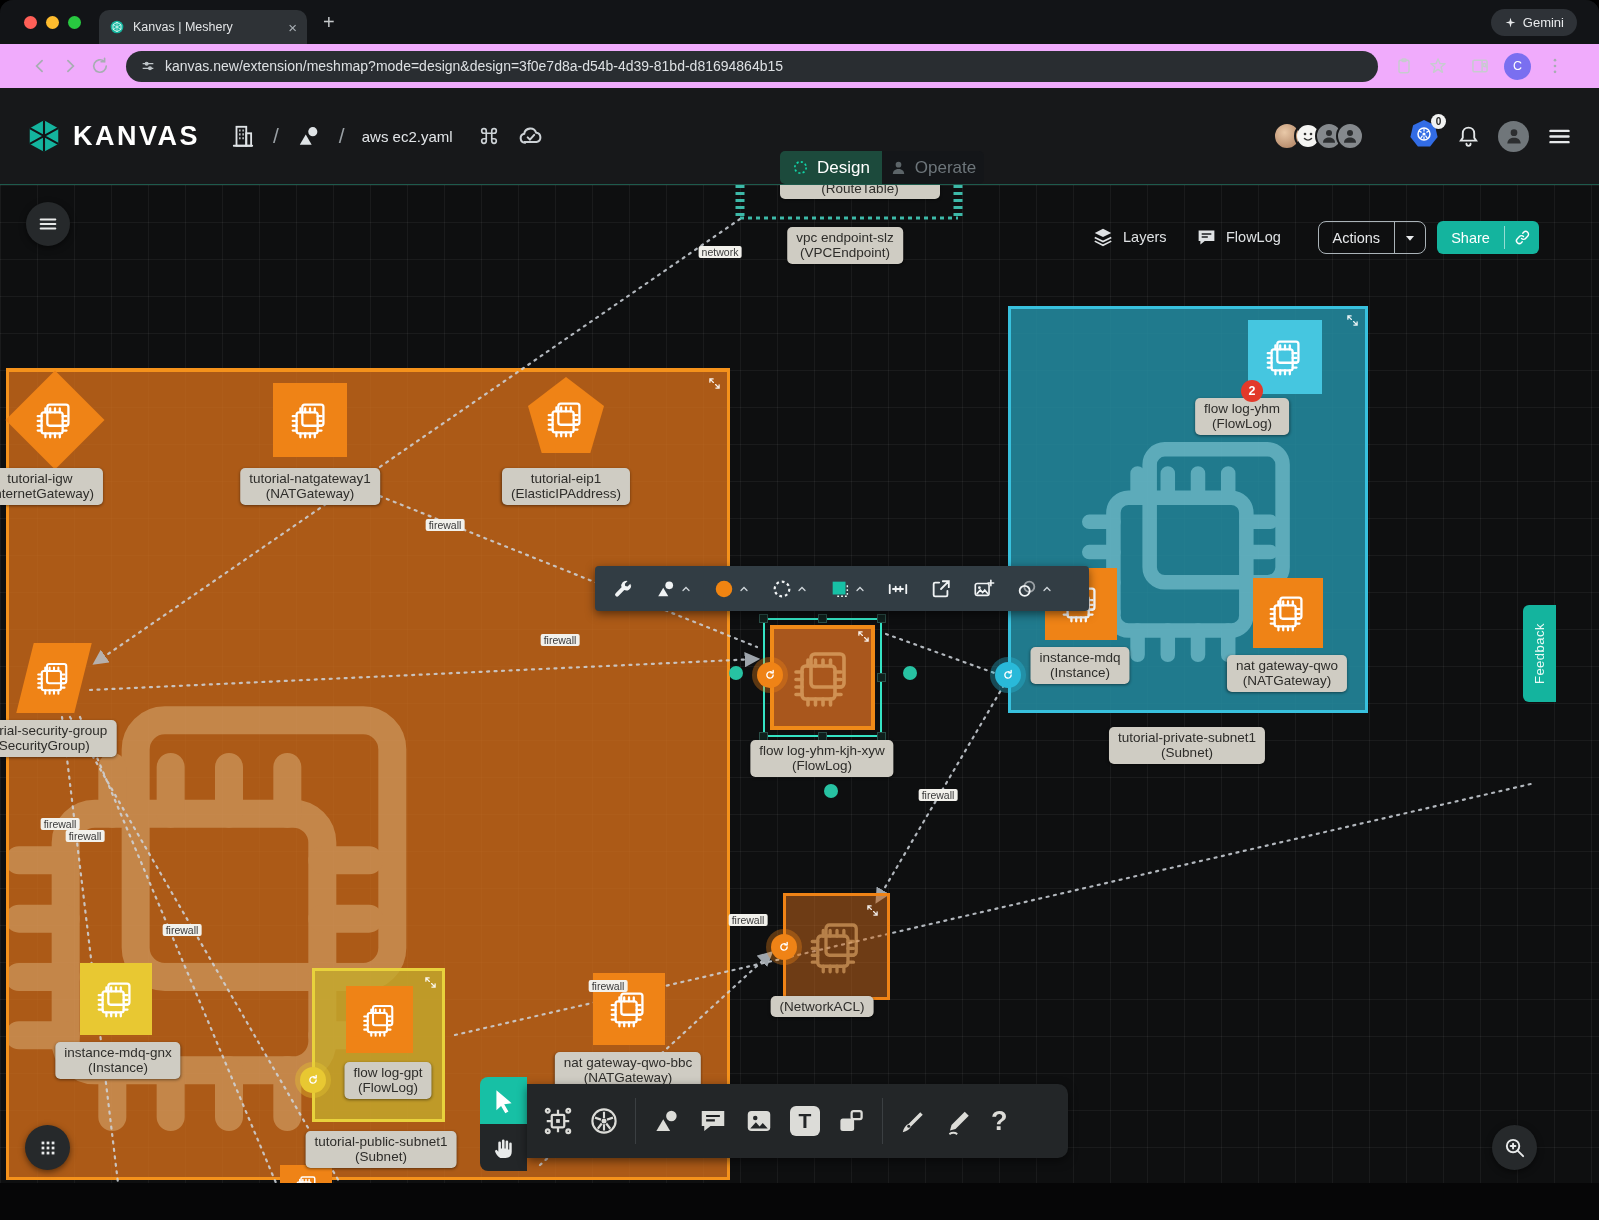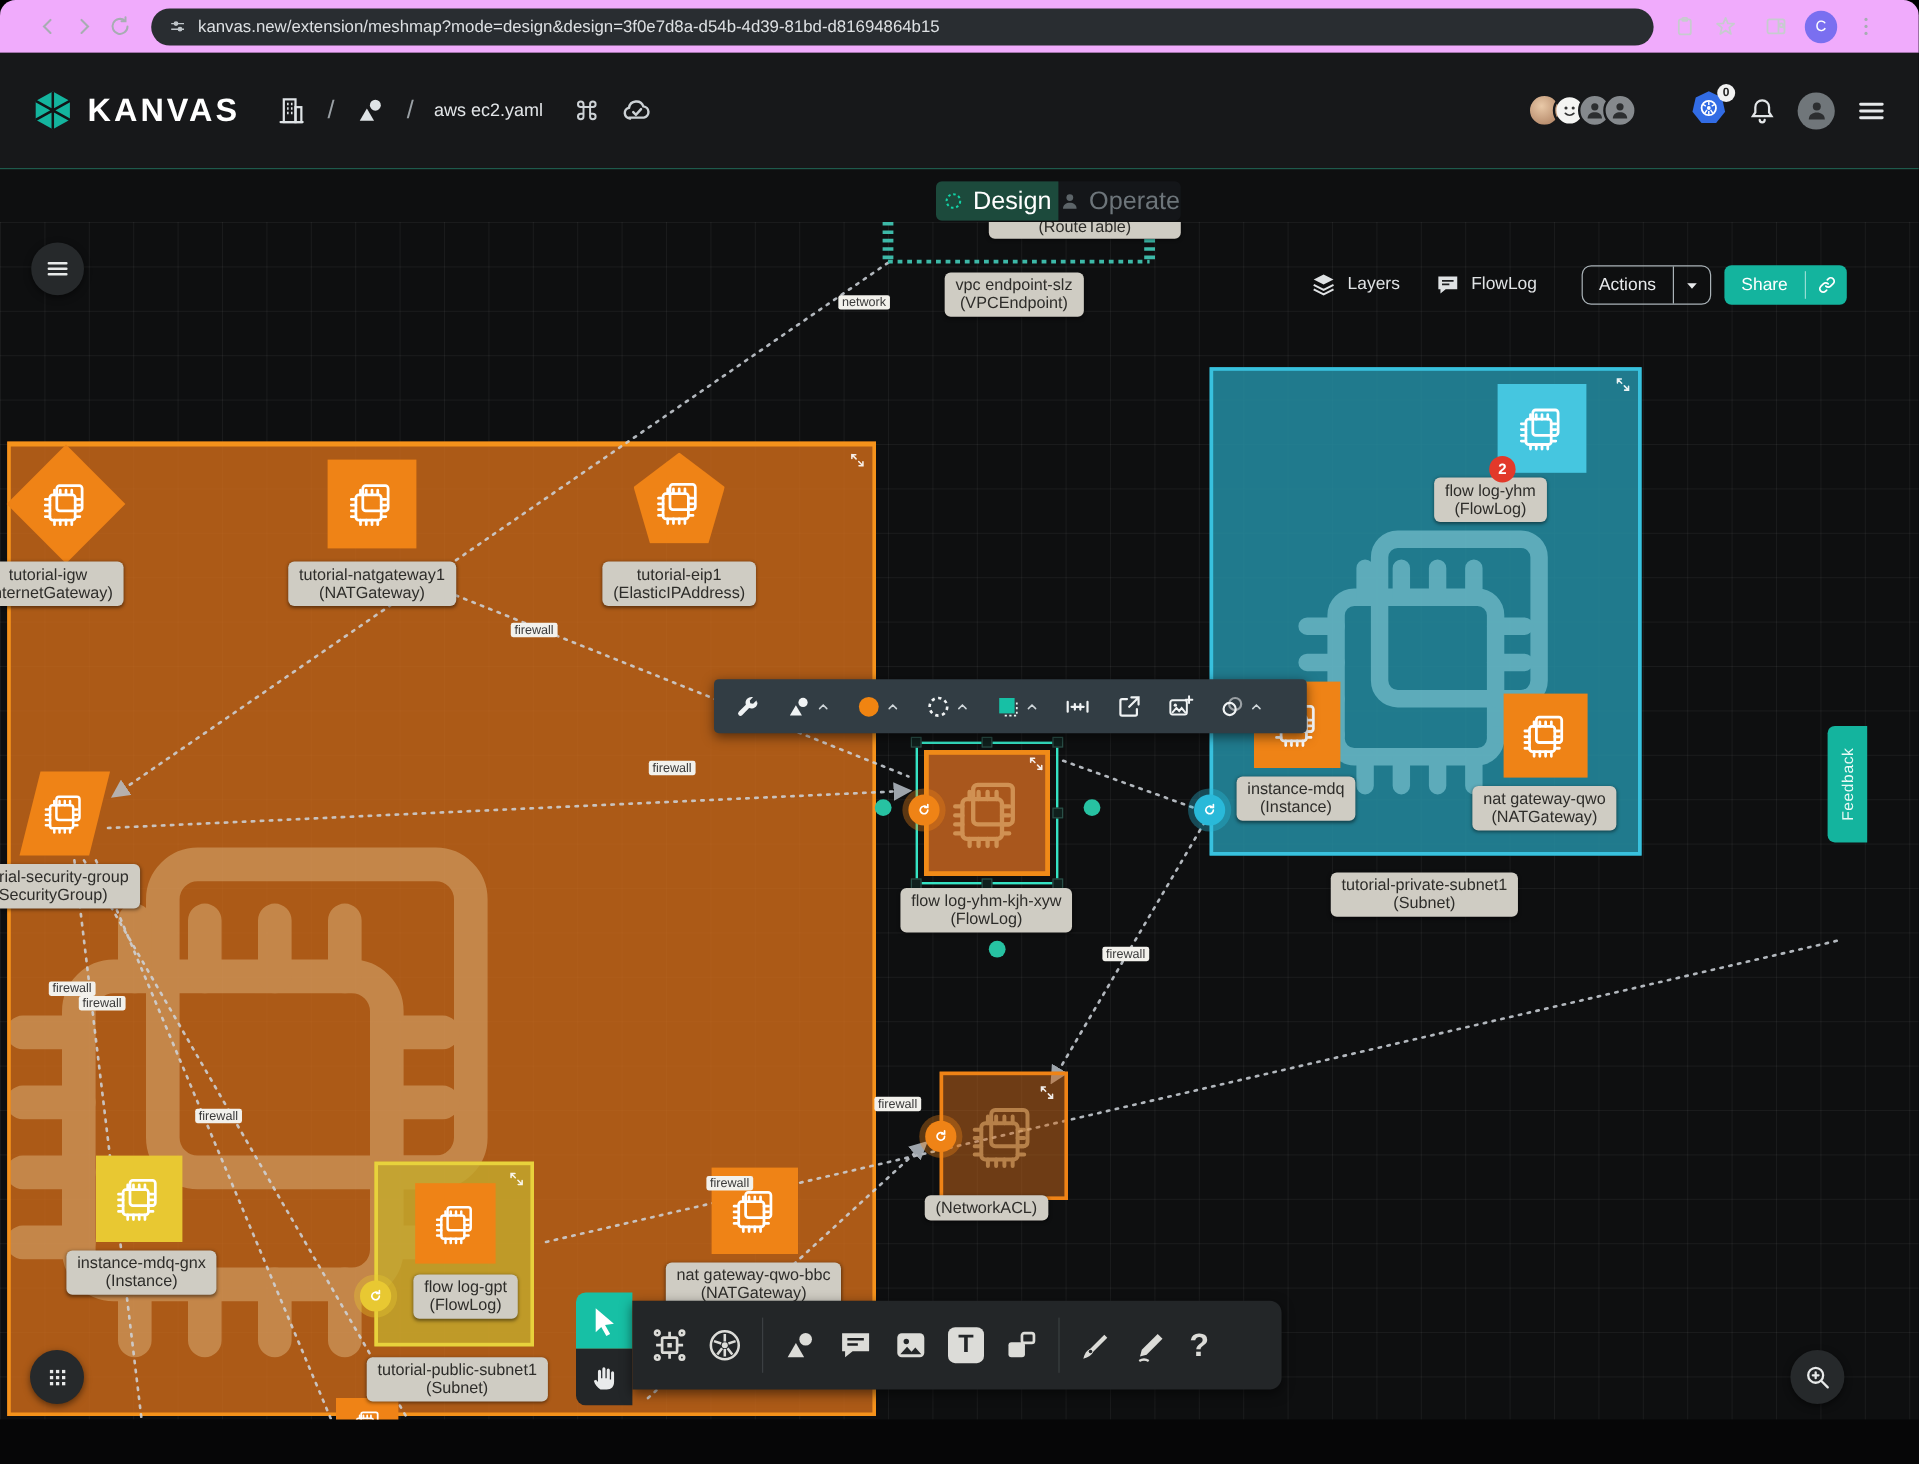--- a/index.html
+++ b/index.html
@@ -40,21 +40,21 @@
   .avatars > * { margin-left:-7px; border:2px solid #17181a; border-radius:50%; }
   .av { width:28px; height:28px; border-radius:50%; display:flex; align-items:center; justify-content:center; }
   .k8s-wrap { position:relative; margin-left:28px; }
   .k8s-badge { position:absolute; top:-5px; right:-7px; width:15px; height:15px; border-radius:50%;
     background:#f2f2f2; color:#222; font-size:10px; font-weight:bold; display:flex; align-items:center; justify-content:center; }
   .acct { width:31px; height:31px; border-radius:50%; background:#70767a; display:flex; align-items:center; justify-content:center; }
 
   
   .mode-toggle { position:absolute; left:780px; top:151px; height:33px; display:flex; z-index:40;
     background:#141619; border-radius:5px; overflow:hidden; }
-  .mode-seg { width:102px; display:flex; align-items:center; justify-content:center; gap:8px; font-size:21px; }
+  .mode-seg { width:102px; display:flex; align-items:center; justify-content:center; gap:8px; font-size:17px; }
   .mode-design { background:#1c4a3c; color:#fff; }
   .mode-operate { color:#6d757a; }
 
   
   .canvas { position:absolute; left:0; top:185px; width:1599px; height:998px; overflow:hidden; background:#0e0f10;
     background-image:linear-gradient(rgba(255,255,255,.05) 1px, transparent 1px),
       linear-gradient(90deg, rgba(255,255,255,.05) 1px, transparent 1px);
     background-size:37px 37px; }
   .bottom-strip { position:absolute; left:0; top:1183px; width:1599px; height:37px; background:#060607; }
 
@@ -346,20 +346,41 @@
     <symbol id="i-meshery" viewBox="0 0 24 24">
         <circle cx="12" cy="12" r="9.5" fill="#14b49e"></circle>
         <polygon points="12,5 18,8.5 18,15.5 12,19 6,15.5 6,8.5" fill="none" stroke="#eafff9" stroke-width="1.3"></polygon>
         <path d="M12 5v14M6 8.5l12 7M18 8.5l-12 7" stroke="#eafff9" stroke-width="1"></path>
       </symbol>
   </defs>
 </svg>
 
 <div class="window" data-name="browser-window">
 
+  <div class="tabstrip" data-name="browser-tabstrip">
+    <div class="lights" data-name="window-controls">
+      <span class="light" style="background:#ff5f57" data-name="close-window-button"></span>
+      <span class="light" style="background:#febc2e" data-name="minimize-window-button"></span>
+      <span class="light" style="background:#28c840" data-name="maximize-window-button"></span>
+    </div>
+    <div class="tab" data-name="browser-tab">
+      <svg width="16" height="16" viewBox="0 0 24 24" data-name="meshery-favicon">
+          <use href="#i-meshery"></use>
+        </svg>
+      <span class="tab-title" data-name="tab-title">Kanvas | Meshery</span>
+      <span class="tab-close" data-name="tab-close-icon">×</span>
+    </div>
+    <span class="newtab" data-name="new-tab-button">+</span>
+    <div class="gemini" data-name="gemini-button">
+      <svg width="13" height="13" viewBox="0 0 24 24" data-name="sparkle-icon">
+          <use href="#i-sparkle"></use>
+        </svg>
+      <span>Gemini</span>
+    </div>
+  </div>
 
   <div class="urlbar" data-name="browser-toolbar">
     <svg class="nav-ic" data-name="back-icon">
         <use href="#i-arrow-left"></use>
       </svg>
     <svg class="nav-ic" data-name="forward-icon">
         <use href="#i-arrow-right"></use>
       </svg>
     <svg class="nav-ic" data-name="reload-icon">
         <use href="#i-reload"></use>
@@ -501,21 +522,21 @@
         <path d="M455 850 L1535 598"></path>
         <path d="M886 449 L1000 490"></path>
       </g>
 
       <g stroke="#3db9a8" fill="none">
         <path d="M740 0 V33 M958 0 V33" stroke-width="9" stroke-dasharray="3 4"></path>
         <path d="M740 33 H958" stroke-width="3" stroke-dasharray="4 4"></path>
       </g>
     </svg>
 
-    <div class="lbl" style="left:904px;top:-7px;min-width:160px" data-name="node-label">
+    <div class="lbl" style="left:860px;top:-7px;min-width:160px" data-name="node-label">
         <span>(RouteTable)</span>
       </div>
     <div class="lbl" style="left:845px;top:42px" data-name="node-label">
         <span>vpc endpoint-slz</span>
         <span>(VPCEndpoint)</span>
       </div>
 
     <div class="node sq-orange" style="left:20px;top:200px;width:70px;height:70px;transform:rotate(45deg)" data-name="node-tutorial-igw">
       <svg class="chip-ic" style="transform:rotate(-45deg)" data-name="chip-icon">
           <use href="#i-chip"></use>

